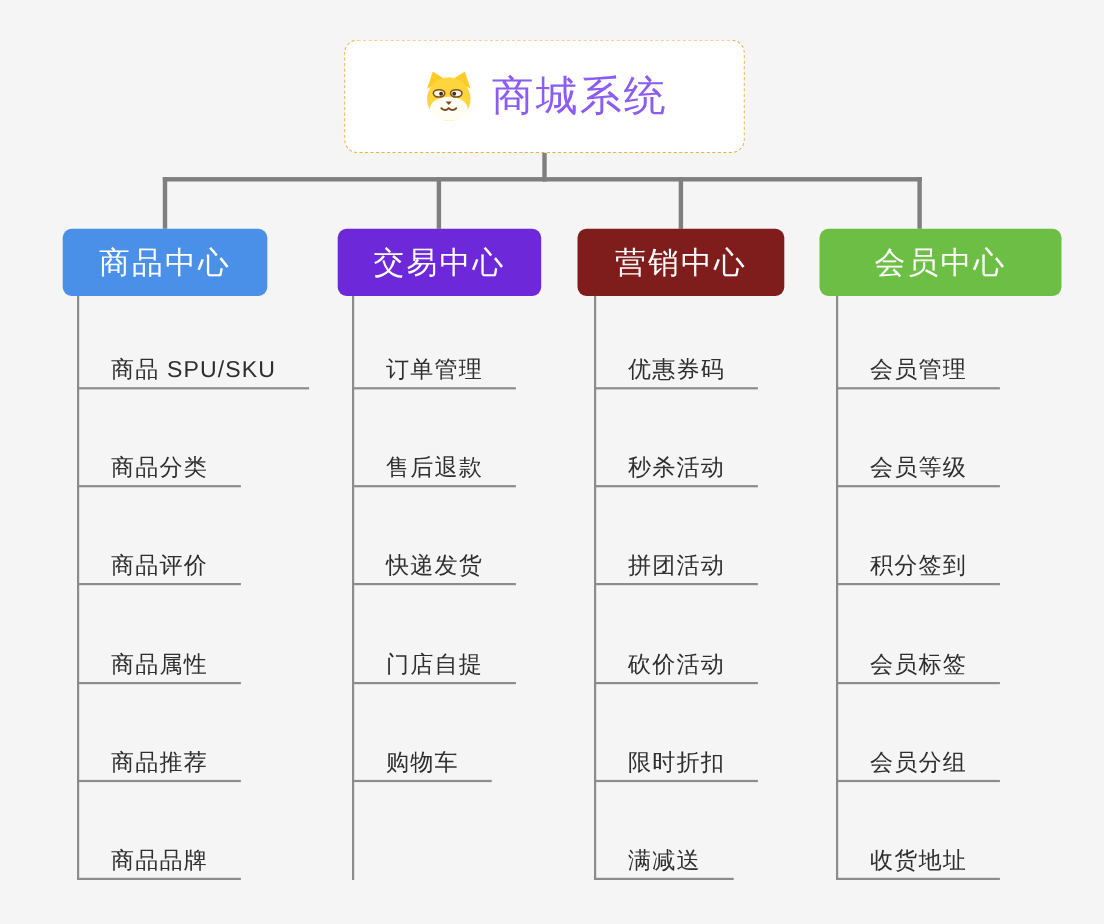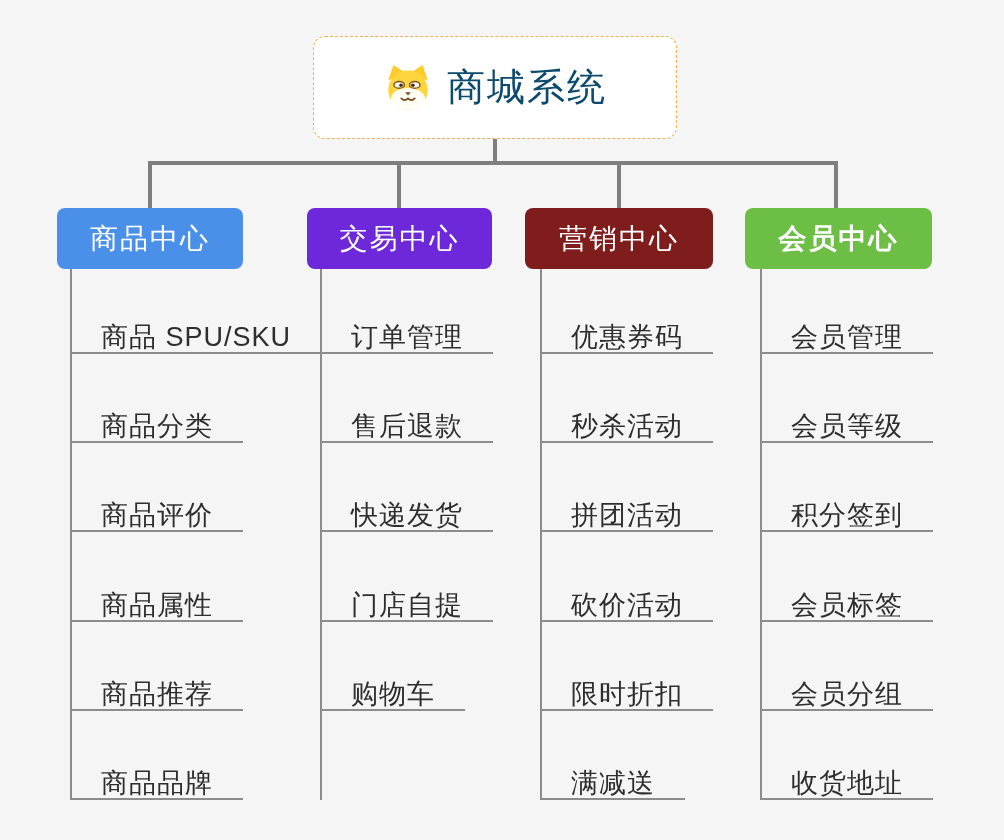--- a/index.html
+++ b/index.html
@@ -30,21 +30,21 @@
     border: 1px dashed #F2B04A;
     border-radius: 12px;
     display: flex;
     align-items: center;
     justify-content: center;
     gap: 14px;
     box-sizing: border-box;
   }
   .root-title {
     font-size: 38px;
-    color: #0c4a6e;
+    color: #8b5cf6;
     letter-spacing: 2px;
     white-space: nowrap;
   }
   .dog {
     width: 50px;
     height: 48px;
     display: inline-block;
   }
 
   
@@ -71,39 +71,39 @@
     justify-content: center;
     color: #FFFFFF;
     font-size: 28px;
     letter-spacing: 2px;
     white-space: nowrap;
     cursor: default;
   }
   .box-0 { left: 57px;  width: 186px; }
   .box-1 { left: 307px; width: 185px; }
   .box-2 { left: 525px; width: 188px; }
-  .box-3 { left: 745px; width: 187px; font-weight: bold; }
+  .box-3 { left: 745px; width: 220px; }
 
   
   .spine {
     position: absolute;
     top: 269px;
     width: 2px;
     height: 531px;
     background: #8C8C8C;
   }
   .spine-0 { left: 70px; }
   .spine-1 { left: 320px; }
   .spine-2 { left: 540px; }
   .spine-3 { left: 760px; }
 
   
   .item {
     position: absolute;
-    font-size: 27px;
+    font-size: 21px;
     letter-spacing: 1px;
     color: #2E2E2E;
     line-height: 30px;
     height: 30px;
     padding: 0 30px 0 31px;
     border-bottom: 2px solid #8C8C8C;
     white-space: nowrap;
     cursor: default;
   }
   .icol-0 { left: 70px; }

